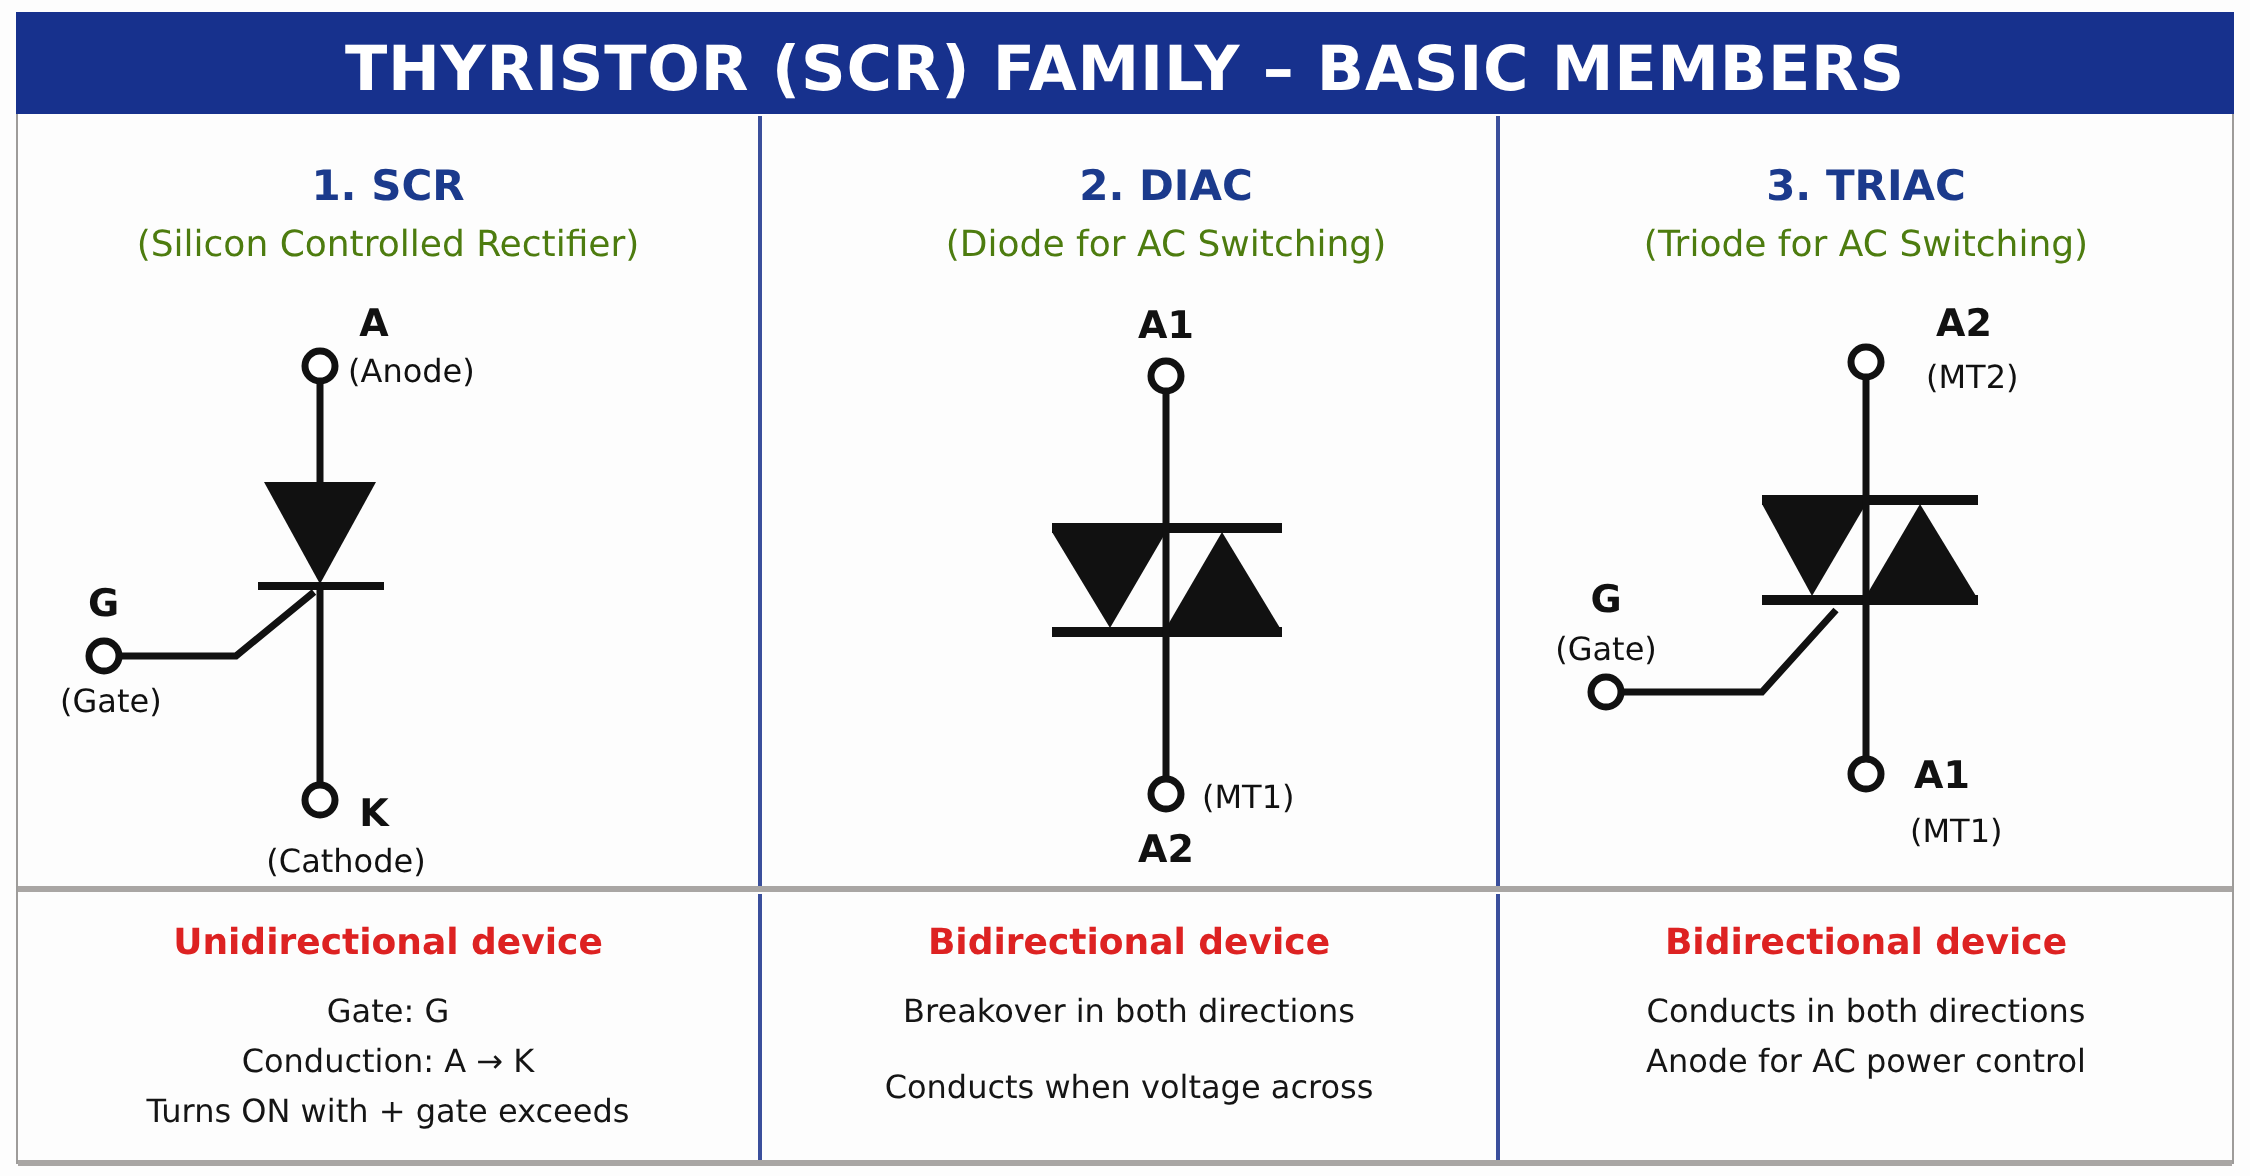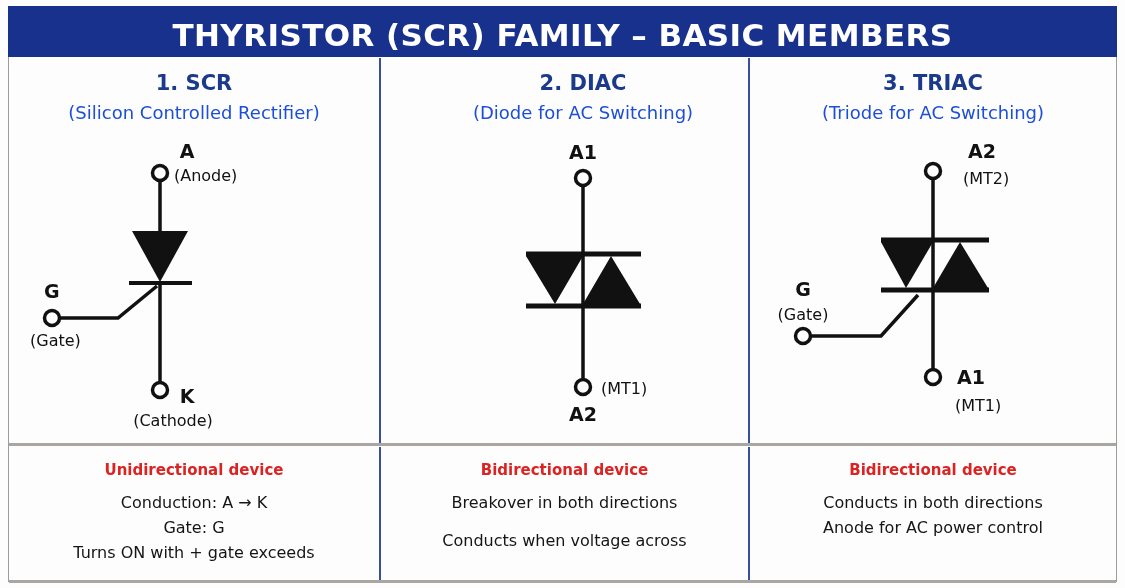--- a/index.html
+++ b/index.html
@@ -86,40 +86,40 @@
     background: #a9a6a4;
   }
   .hdiv.bottom {
     top: 580px;
     height: 3px;
   }
 
   
   .col {
     position: absolute;
-    top: 58px;
+    top: 68px;
     width: 370px;
     height: 386px;
     box-sizing: border-box;
   }
   .col.c1 { left: 9px;   width: 370px; }
   .col.c2 { left: 381px; width: 404px; }
   .col.c3 { left: 750px; width: 366px; }
 
   .col-title {
     text-align: center;
     color: #1b3a8c;
     font-size: 21px;
     font-weight: bold;
     margin-top: 13px;
     font-family: "DejaVu Sans", "Liberation Sans", sans-serif;
   }
   .col-sub {
     text-align: center;
-    color: #1d4ed8;
+    color: #4d7c0f;
     font-size: 18px;
     margin-top: 7px;
     font-family: "DejaVu Sans", "Liberation Sans", sans-serif;
   }
 
   
   .symbol-wrap {
     position: absolute;
     left: 0;
     top: 78px;
@@ -139,21 +139,21 @@
     box-sizing: border-box;
     padding-top: 14px;
     text-align: center;
   }
   .desc.c1 { left: 9px;   width: 370px; }
   .desc.c2 { left: 381px; width: 367px; }
   .desc.c3 { left: 750px; width: 366px; }
 
   .desc-head {
     color: #dd2222;
-    font-size: 15px;
+    font-size: 18px;
     font-weight: bold;
     margin-bottom: 12px;
     font-family: "DejaVu Sans", "Liberation Sans", sans-serif;
   }
   .desc-line {
     color: #151515;
     font-size: 16px;
     line-height: 1.55;
     font-family: "DejaVu Sans", "Liberation Sans", sans-serif;
   }
@@ -282,22 +282,22 @@
         <text class="sym-label small" x="40" y="184" text-anchor="middle">(Gate)</text>
 
         <text class="sym-label big" x="194" y="248">A1</text>
         <text class="sym-label small" x="192" y="275">(MT1)</text>
       </svg>
     </div>
   </div>
 
   <div class="desc c1">
     <div class="desc-head">Unidirectional device</div>
+    <div class="desc-line">Gate: G</div>
     <div class="desc-line">Conduction: A → K</div>
-    <div class="desc-line">Gate: G</div>
     <div class="desc-line">Turns ON with + gate exceeds</div>
   </div>
 
   <div class="desc c2">
     <div class="desc-head">Bidirectional device</div>
     <div class="desc-line">Breakover in both directions</div>
     <div class="desc-line spacer-before">Conducts when voltage across</div>
   </div>
 
   <div class="desc c3">

